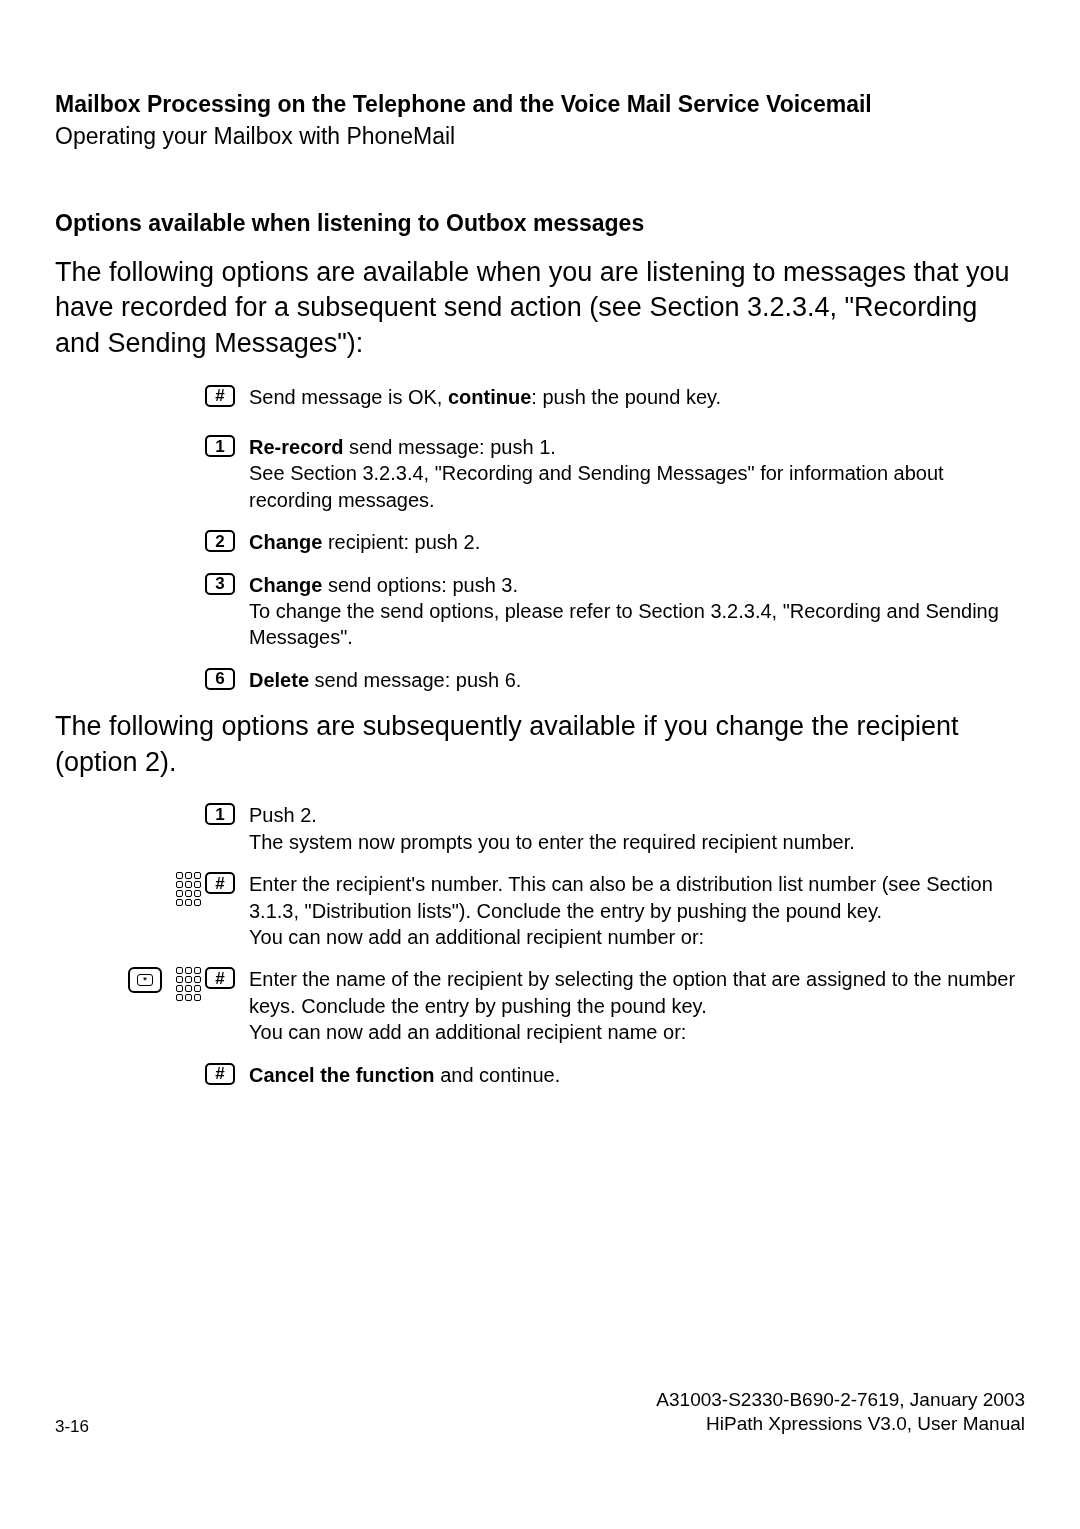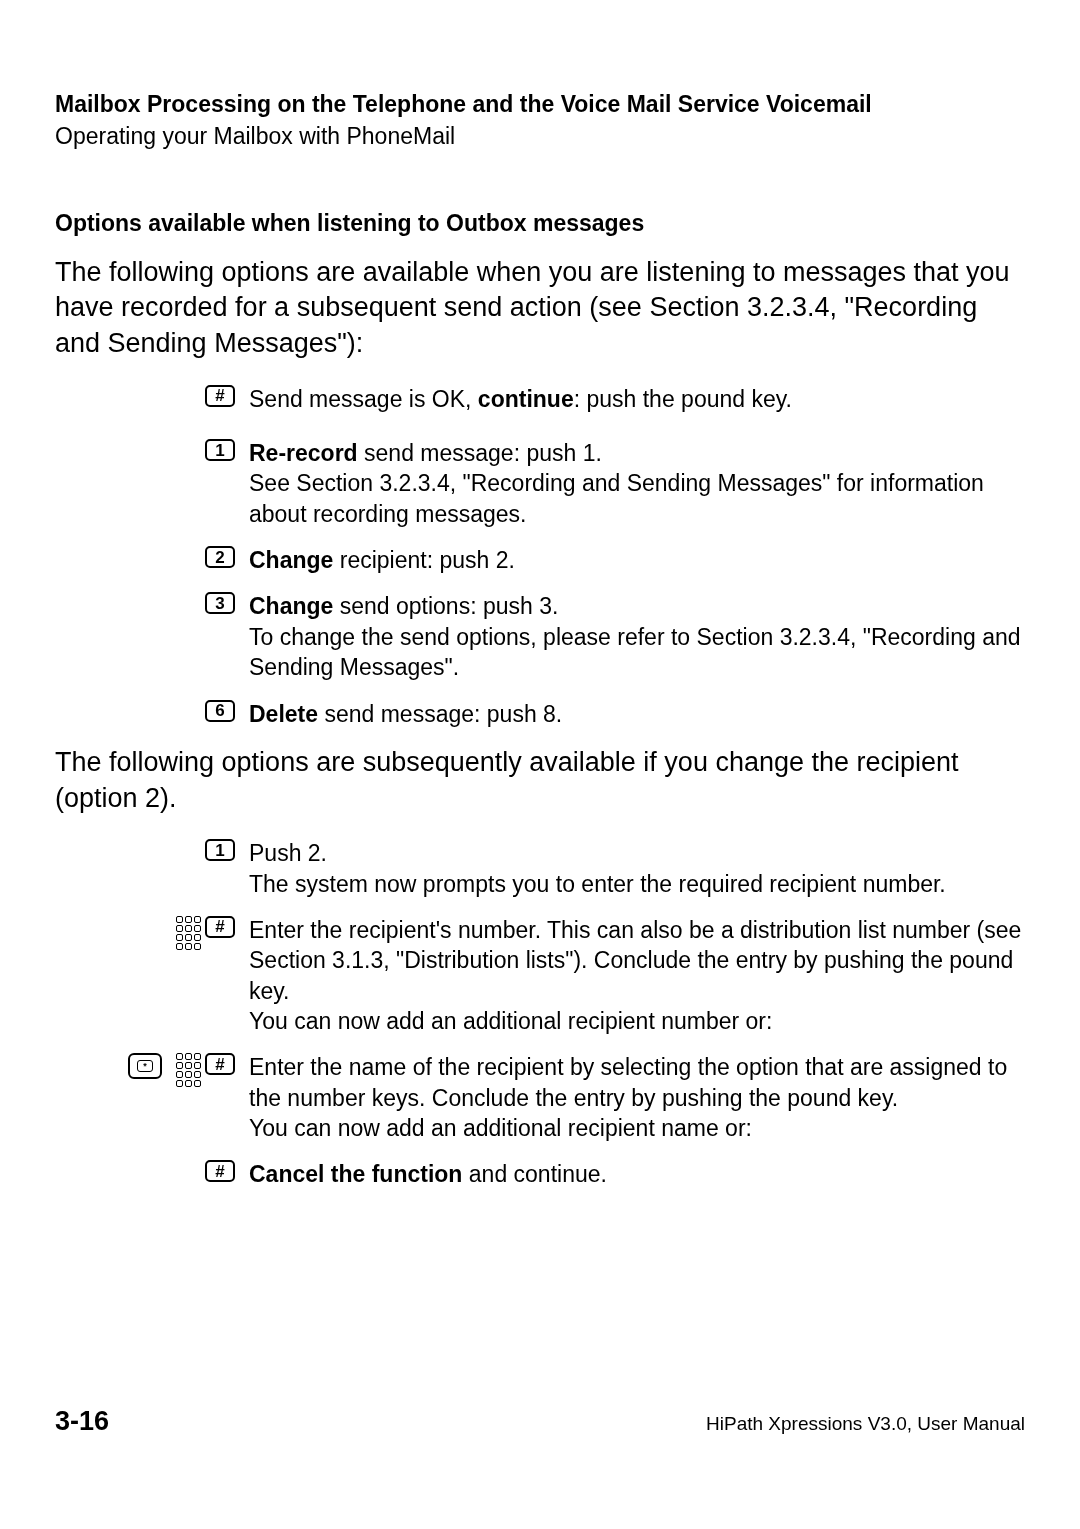--- a/index.html
+++ b/index.html
@@ -56,21 +56,21 @@
   }
   .key-col {
     width: 38px;
     flex: 0 0 38px;
     display: flex;
     justify-content: center;
     padding-top: 1px;
   }
   .text-col {
     flex: 1 1 auto;
-    font-size: 23px;
+    font-size: 20px;
     line-height: 1.32;
     padding-left: 10px;
   }
   .key {
     display: inline-flex;
     align-items: center;
     justify-content: center;
     width: 30px;
     height: 22px;
     border: 2.3px solid #000;
@@ -126,22 +126,22 @@
     display: flex;
     justify-content: space-between;
     align-items: flex-end;
     font-size: 19px;
   }
   .footer-right {
     text-align: right;
     line-height: 1.3;
   }
   .footer-left {
-    font-weight: bold;
-    font-size: 27px;
+    font-weight: normal;
+    font-size: 17px;
   }
   b { font-weight: bold; }
 </style>
 </head>
 <body>
 
 <div class="page">
 
   <div class="header-title">Mailbox Processing on the Telephone and the Voice Mail Service Voicemail</div>
   <div class="header-sub">Operating your Mailbox with PhoneMail</div>
@@ -192,21 +192,21 @@
         <span>To change the send options, please refer to Section 3.2.3.4, "Recording and Sending Messages".</span>
       </div>
     </div>
 
     <div class="option-row">
       <div class="left-symbols"></div>
       <div class="key-col">
         <span class="key">6</span>
       </div>
       <div class="text-col">
-        <b>Delete</b><span> send message: push 8.</span>
+        <b>Delete</b><span> send message: push 6.</span>
       </div>
     </div>
 
   </div>
 
   <div class="paragraph" style="margin-top:16px;">The following options are subsequently available if you change the recipient (option 2).</div>
 
 
   <div class="option-list">
 
@@ -288,17 +288,18 @@
       <div class="text-col">
         <b>Cancel the function</b><span> and continue.</span>
       </div>
     </div>
 
   </div>
 
   <div class="footer">
     <div class="footer-left">3-16</div>
     <div class="footer-right">
+      <div>A31003-S2330-B690-2-7619, January 2003</div>
       <div>HiPath Xpressions V3.0, User Manual</div>
     </div>
   </div>
 
 </div>
 
 </body></html>

